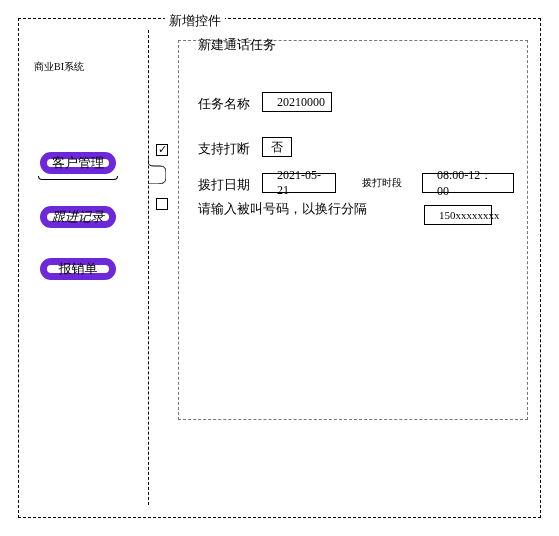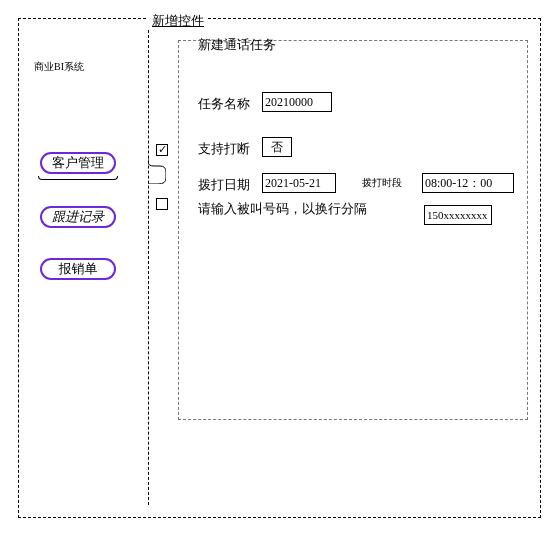--- a/index.html
+++ b/index.html
@@ -24,26 +24,25 @@
       position: absolute;
       left: 30px;
       top: 12px;
       background: #fff;
       padding: 0 4px;
       font-size: 10px;
       margin-top: 48px;
     }
     .panel-title {
       position: absolute;
-      left: 148px;
+      left: 165px;
       top: 12px;
       background: #fff;
       padding: 0 4px;
       font-size: 13px;
-      text-decoration: underline;
     }
     .sidebar {
       position: absolute;
       left: 18px;
       top: 30px;
       width: 130px;
       height: 480px;
     }
     .nav-divider {
       position: absolute;
@@ -51,21 +50,21 @@
       top: 30px;
       width: 0;
       height: 475px;
       border-left: 1.5px dashed #000;
     }
     .nav-btn {
       position: absolute;
       left: 22px;
       width: 76px;
       height: 22px;
-      border: 2px solid #6d28d9;
+      border: 7px solid #6d28d9;
       border-radius: 11px;
       display: flex;
       align-items: center;
       justify-content: center;
       background: #fff;
       font-size: 13px;
       cursor: pointer;
     }
     .nav-btn.c1 { top: 122px; }
     .nav-btn.c2 { top: 176px; font-style: italic; }
@@ -126,21 +125,21 @@
     .row2 { top: 140px; }
     .row3 { top: 176px; }
     .lbl {
       position: absolute;
       left: 198px;
       font-size: 13px;
     }
     .field {
       position: absolute;
       border: 1px solid #000;
-      padding: 2px 2px;
+      padding: 2px 14px;
       font-size: 12px;
       background: #fff;
       display: inline-flex;
       align-items: center;
       height: 20px;
     }
     .f-name  { left: 262px; top: 92px;  width: 70px; }
     .f-break { left: 262px; top: 137px; width: 30px; justify-content: center; }
     .f-date  { left: 262px; top: 173px; width: 74px; }
     .lbl-time { left: 362px; top: 176px; position: absolute; font-size: 10px; }

